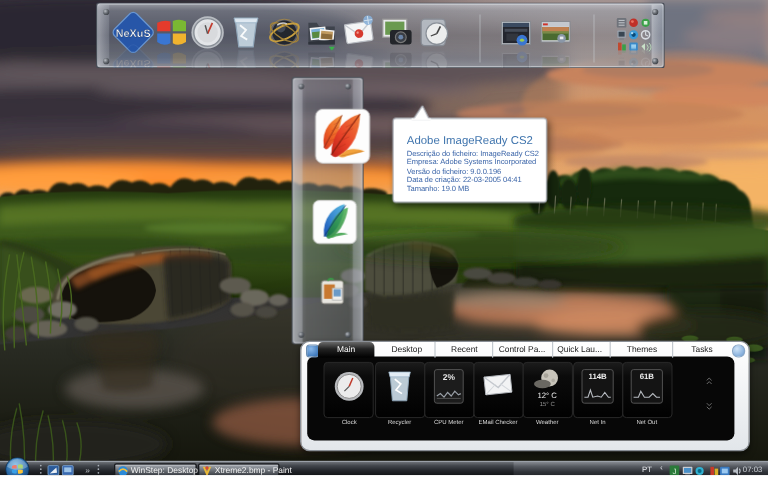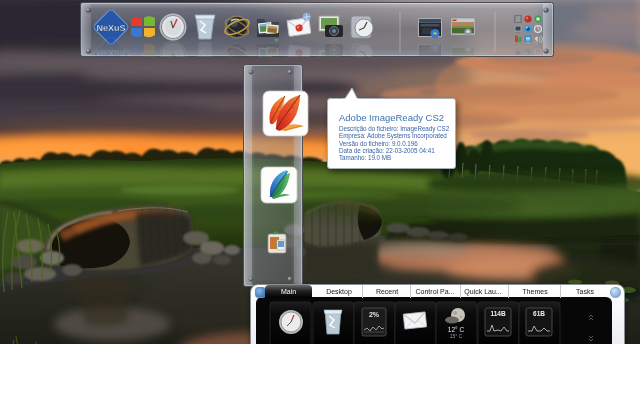--- a/index.html
+++ b/index.html
@@ -1,16 +1,16 @@
 <!DOCTYPE html>
 <html><head>
 <meta charset="utf-8">
 <style>
   html,body{margin:0;padding:0;}
-  #screen{position:relative;width:640px;height:344px;overflow:hidden;background:#333;font-family:"Liberation Sans",sans-serif;}
+  #screen{position:relative;width:640px;height:396px;overflow:hidden;background:#333;font-family:"Liberation Sans",sans-serif;}
   #wall{position:absolute;left:0;top:0;}
   .abs{position:absolute;}
 </style>
 </head>
 <body>
 <div id="screen">
 <svg id="wall" width="640" height="400" xmlns="http://www.w3.org/2000/svg">
   <defs>
     <linearGradient id="skyg" x1="0" y1="0" x2="0" y2="1">
       <stop offset="0" stop-color="#a29290"></stop>

